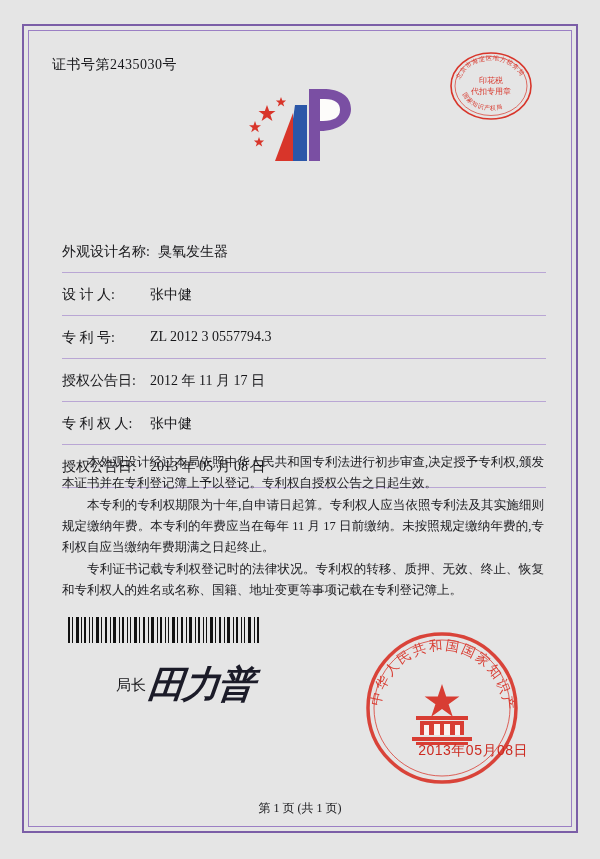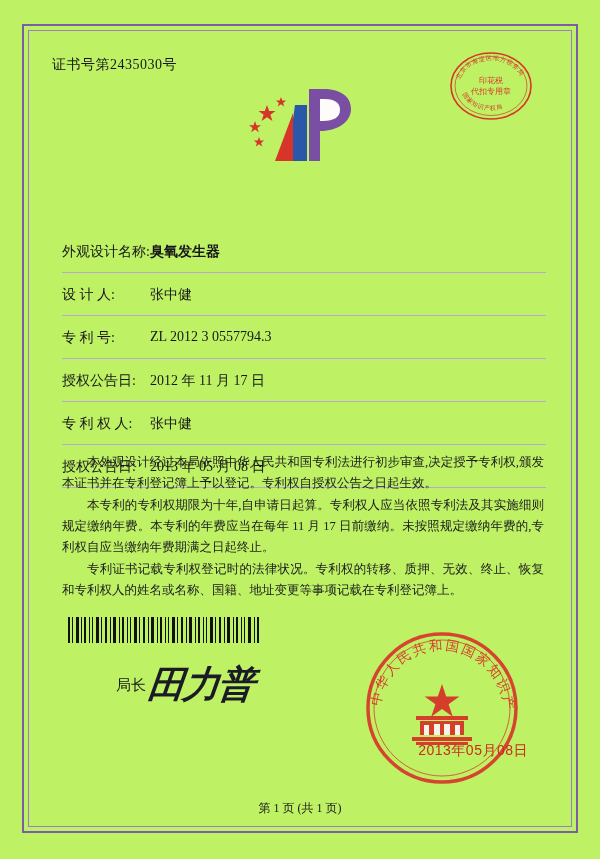--- a/index.html
+++ b/index.html
@@ -6,21 +6,21 @@
   body{
     width:600px;height:859px;
     background:#ffffff;
     font-family:"Liberation Serif","DejaVu Serif",serif;
     color:#1a1a1a;
     overflow:hidden;
   }
   .page{
     position:relative;
     width:600px;height:859px;
-    background:#bef264;
+    background:#e5e5e5;
     box-sizing:border-box;
   }
   
   .border-outer{
     position:absolute;
     left:22px;top:24px;right:22px;bottom:26px;
     border:2px solid #7b5ea7;
     box-sizing:border-box;
   }
   .border-inner{
@@ -90,21 +90,21 @@
     position:absolute;top:9px;
     font-size:14px;
     color:#17171a;
     white-space:nowrap;
   }
   .field-line{
     position:absolute;
     left:0;right:0;bottom:4px;
     border-bottom:1px solid #b9a6d4;
   }
-  .v-115{left:88px;font-weight:bold;}
+  .v-115{left:96px;}
   .v-95{left:88px;}
 
   
   .body-text{
     position:absolute;
     left:18px;right:12px;top:400px;
     font-size:12.5px;
     line-height:21px;
     text-align:justify;
     color:#1b1b1f;

